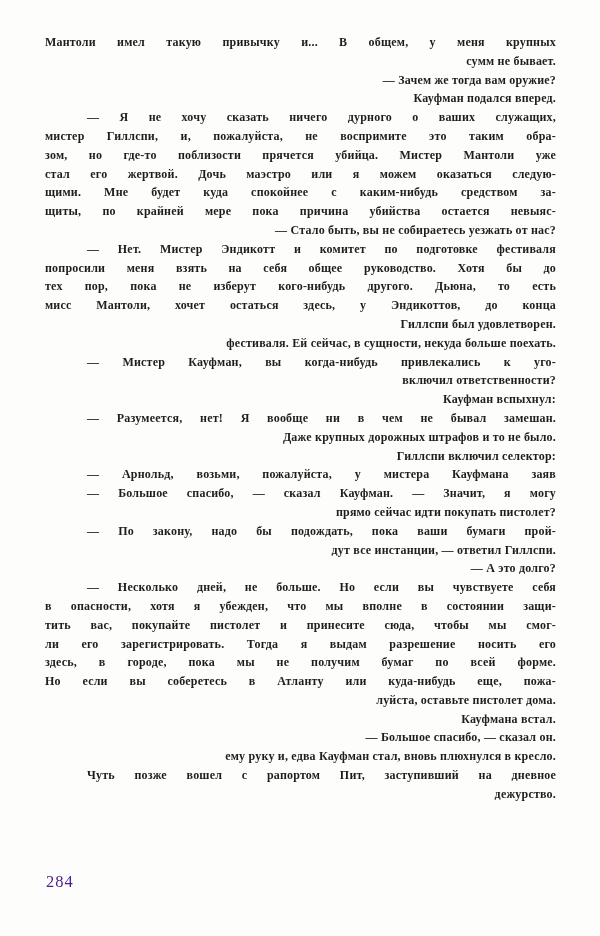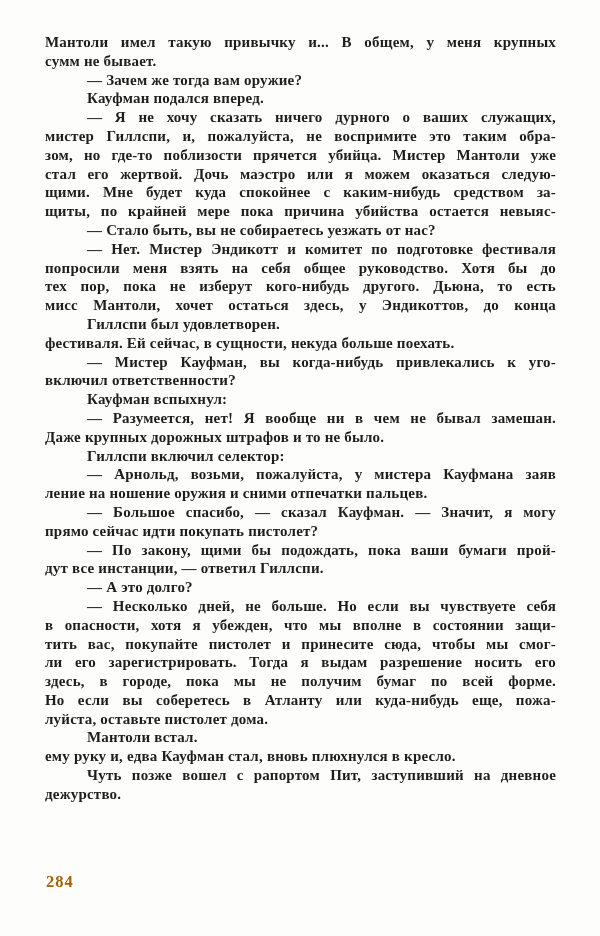--- a/index.html
+++ b/index.html
@@ -15,45 +15,45 @@
     height: 936px;
     background: #fdfdfb;
     overflow: hidden;
   }
   .text-column {
     position: absolute;
     left: 45px;
     top: 33px;
     width: 511px;
     color: #1e1e1e;
-    font-size: 15px;
+    font-size: 12px;
     font-weight: 700;
     line-height: 18.8px;
     letter-spacing: 0.2px;
   }
   .line {
     min-height: 18.8px;
     white-space: normal;
-    text-align: left;
+    text-align: right;
   }
   .line.just {
     text-align: justify;
     text-align-last: justify;
     text-justify: inter-word;
   }
   .line.indent {
     text-indent: 42px;
   }
   .page-number {
     position: absolute;
     left: 46px;
     top: 872px;
     font-size: 16.5px;
-    font-weight: 700;
-    color: #a16207;
+    font-weight: 400;
+    color: #4c1d95;
     letter-spacing: 1px;
   }
 </style>
 </head>
 <body>
 
 <div class="page">
   <div class="text-column">
       <div class="line just">Мантоли имел такую привычку и... В общем, у меня крупных</div>
       <div class="line">сумм не бывает.</div>
@@ -72,32 +72,32 @@
       <div class="line just">мисс Мантоли, хочет остаться здесь, у Эндикоттов, до конца</div>
       <div class="line indent">Гиллспи был удовлетворен.</div>
       <div class="line">фестиваля. Ей сейчас, в сущности, некуда больше поехать.</div>
       <div class="line indent just">— Мистер Кауфман, вы когда-нибудь привлекались к уго-</div>
       <div class="line">включил ответственности?</div>
       <div class="line indent">Кауфман вспыхнул:</div>
       <div class="line indent just">— Разумеется, нет! Я вообще ни в чем не бывал замешан.</div>
       <div class="line">Даже крупных дорожных штрафов и то не было.</div>
       <div class="line indent">Гиллспи включил селектор:</div>
       <div class="line indent just">— Арнольд, возьми, пожалуйста, у мистера Кауфмана заяв</div>
-      <div class="line">ление на ношение оружия и сними отпечатки пальцев.</div>
       <div class="line indent just">— Большое спасибо, — сказал Кауфман. — Значит, я могу</div>
       <div class="line">прямо сейчас идти покупать пистолет?</div>
-      <div class="line indent just">— По закону, щими бы подождать, пока ваши бумаги прой-</div>
+      <div class="line indent just">— По закону, надо бы подождать, пока ваши бумаги прой-</div>
       <div class="line">дут все инстанции, — ответил Гиллспи.</div>
       <div class="line indent">— А это долго?</div>
       <div class="line indent just">— Несколько дней, не больше. Но если вы чувствуете себя</div>
       <div class="line just">в опасности, хотя я убежден, что мы вполне в состоянии защи-</div>
       <div class="line just">тить вас, покупайте пистолет и принесите сюда, чтобы мы смог-</div>
       <div class="line just">ли его зарегистрировать. Тогда я выдам разрешение носить его</div>
       <div class="line just">здесь, в городе, пока мы не получим бумаг по всей форме.</div>
       <div class="line just">Но если вы соберетесь в Атланту или куда-нибудь еще, пожа-</div>
       <div class="line">луйста, оставьте пистолет дома.</div>
-      <div class="line indent">Мантоли встал.</div>
+      <div class="line indent">Кауфмана встал.</div>
+      <div class="line indent">— Большое спасибо, — сказал он.</div>
       <div class="line">ему руку и, едва Кауфман стал, вновь плюхнулся в кресло.</div>
       <div class="line indent just">Чуть позже вошел с рапортом Пит, заступивший на дневное</div>
       <div class="line">дежурство.</div>
     </div>
   <div class="page-number">284</div>
 </div>
 
 </body></html>

